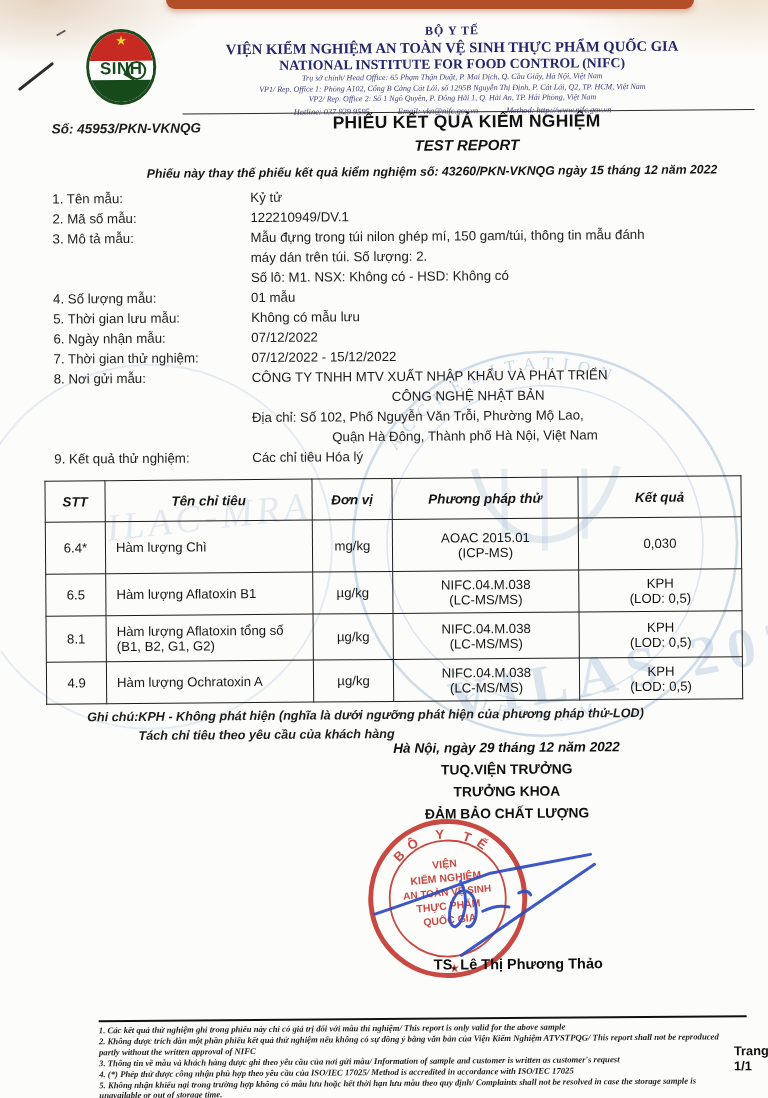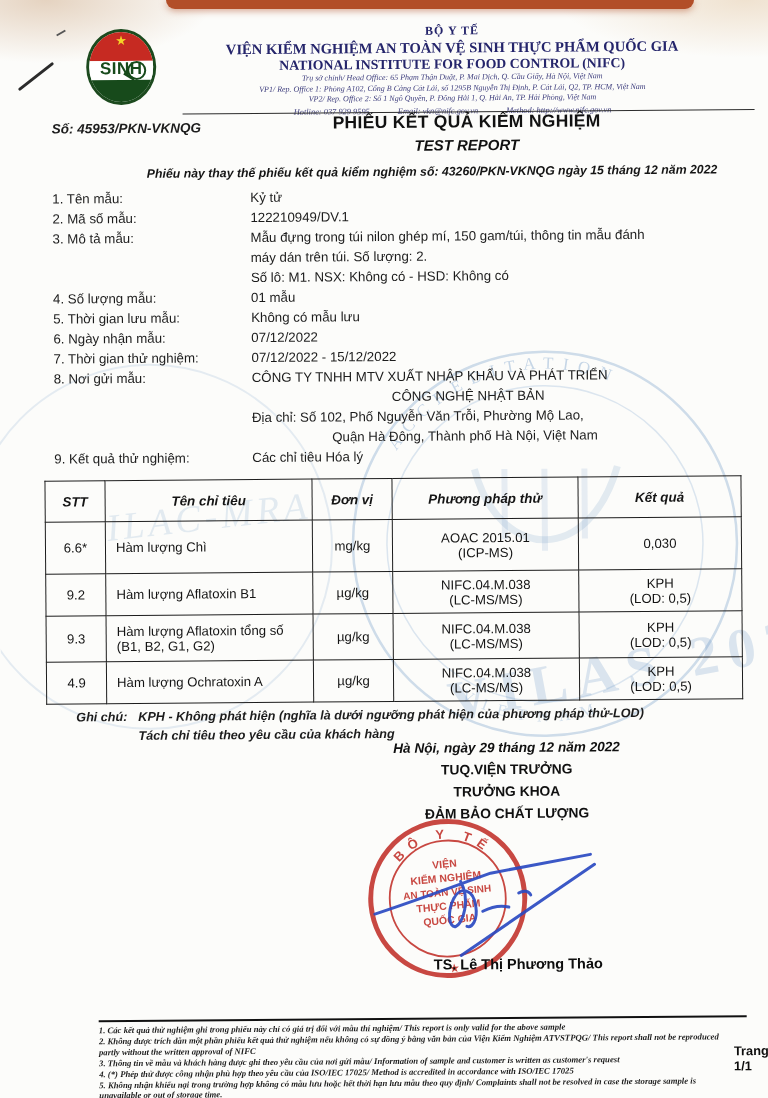--- a/index.html
+++ b/index.html
@@ -67,21 +67,21 @@
   table.res td,table.res th{border:1.6px solid #1d1d1d;padding:0 4px;vertical-align:middle;}
   table.res th{font-weight:bold;font-style:italic;font-size:13.4px;height:40px;}
   table.res .c{text-align:center;}
   table.res .name{text-align:left;padding-left:10px;}
   tr.r1{height:52px;} tr.r2{height:42px;} tr.r3{height:46px;} tr.r4{height:42px;}
 
   
   .gchu{position:absolute;top:706px;left:75px;width:660px;font-weight:bold;font-style:italic;
     font-size:12.6px;line-height:19px;}
   .gchu .gl{display:flex;}
-  .gchu .glbl{width:62px;flex:none;}
+  .gchu .glbl{width:62px;flex:none;text-align:right;}
   .gchu .l2{padding-left:62px;}
 
   
   .sig-block{position:absolute;top:738px;left:320px;width:370px;text-align:center;color:#101010;}
   .sig-date{font-weight:bold;font-style:italic;font-size:13.6px;line-height:22px;}
   .sig-title{font-weight:bold;font-size:13.8px;line-height:22px;}
   .stamp-svg{position:absolute;top:816px;left:362px;}
   .sig-svg{position:absolute;top:828px;left:330px;}
   .signer{position:absolute;top:957px;left:330px;width:370px;text-align:center;
     font-weight:bold;font-size:14.5px;color:#0d0d0d;}
@@ -211,53 +211,53 @@
         </colgroup>
       <tbody>
           <tr>
         <th>STT</th>
         <th>Tên chỉ tiêu</th>
         <th>Đơn vị</th>
         <th>Phương pháp thử</th>
         <th>Kết quả</th>
       </tr>
       <tr class="r1">
-        <td class="c">6.6*</td>
+        <td class="c">6.4*</td>
         <td class="name">
           <div>Hàm lượng Chì</div>
               <div></div>
         </td>
         <td class="c">mg/kg</td>
         <td class="c">
           <div>AOAC 2015.01</div>
               <div>(ICP-MS)</div>
         </td>
         <td class="c">
           <div>0,030</div>
               <div></div>
         </td>
       </tr>
       <tr class="r2">
-        <td class="c">9.2</td>
+        <td class="c">6.5</td>
         <td class="name">
           <div>Hàm lượng Aflatoxin B1</div>
               <div></div>
         </td>
         <td class="c">µg/kg</td>
         <td class="c">
           <div>NIFC.04.M.038</div>
               <div>(LC-MS/MS)</div>
         </td>
         <td class="c">
           <div>KPH</div>
               <div>(LOD: 0,5)</div>
         </td>
       </tr>
       <tr class="r3">
-        <td class="c">9.3</td>
+        <td class="c">8.1</td>
         <td class="name">
           <div>Hàm lượng Aflatoxin tổng số</div>
               <div>(B1, B2, G1, G2)</div>
         </td>
         <td class="c">µg/kg</td>
         <td class="c">
           <div>NIFC.04.M.038</div>
               <div>(LC-MS/MS)</div>
         </td>
         <td class="c">

